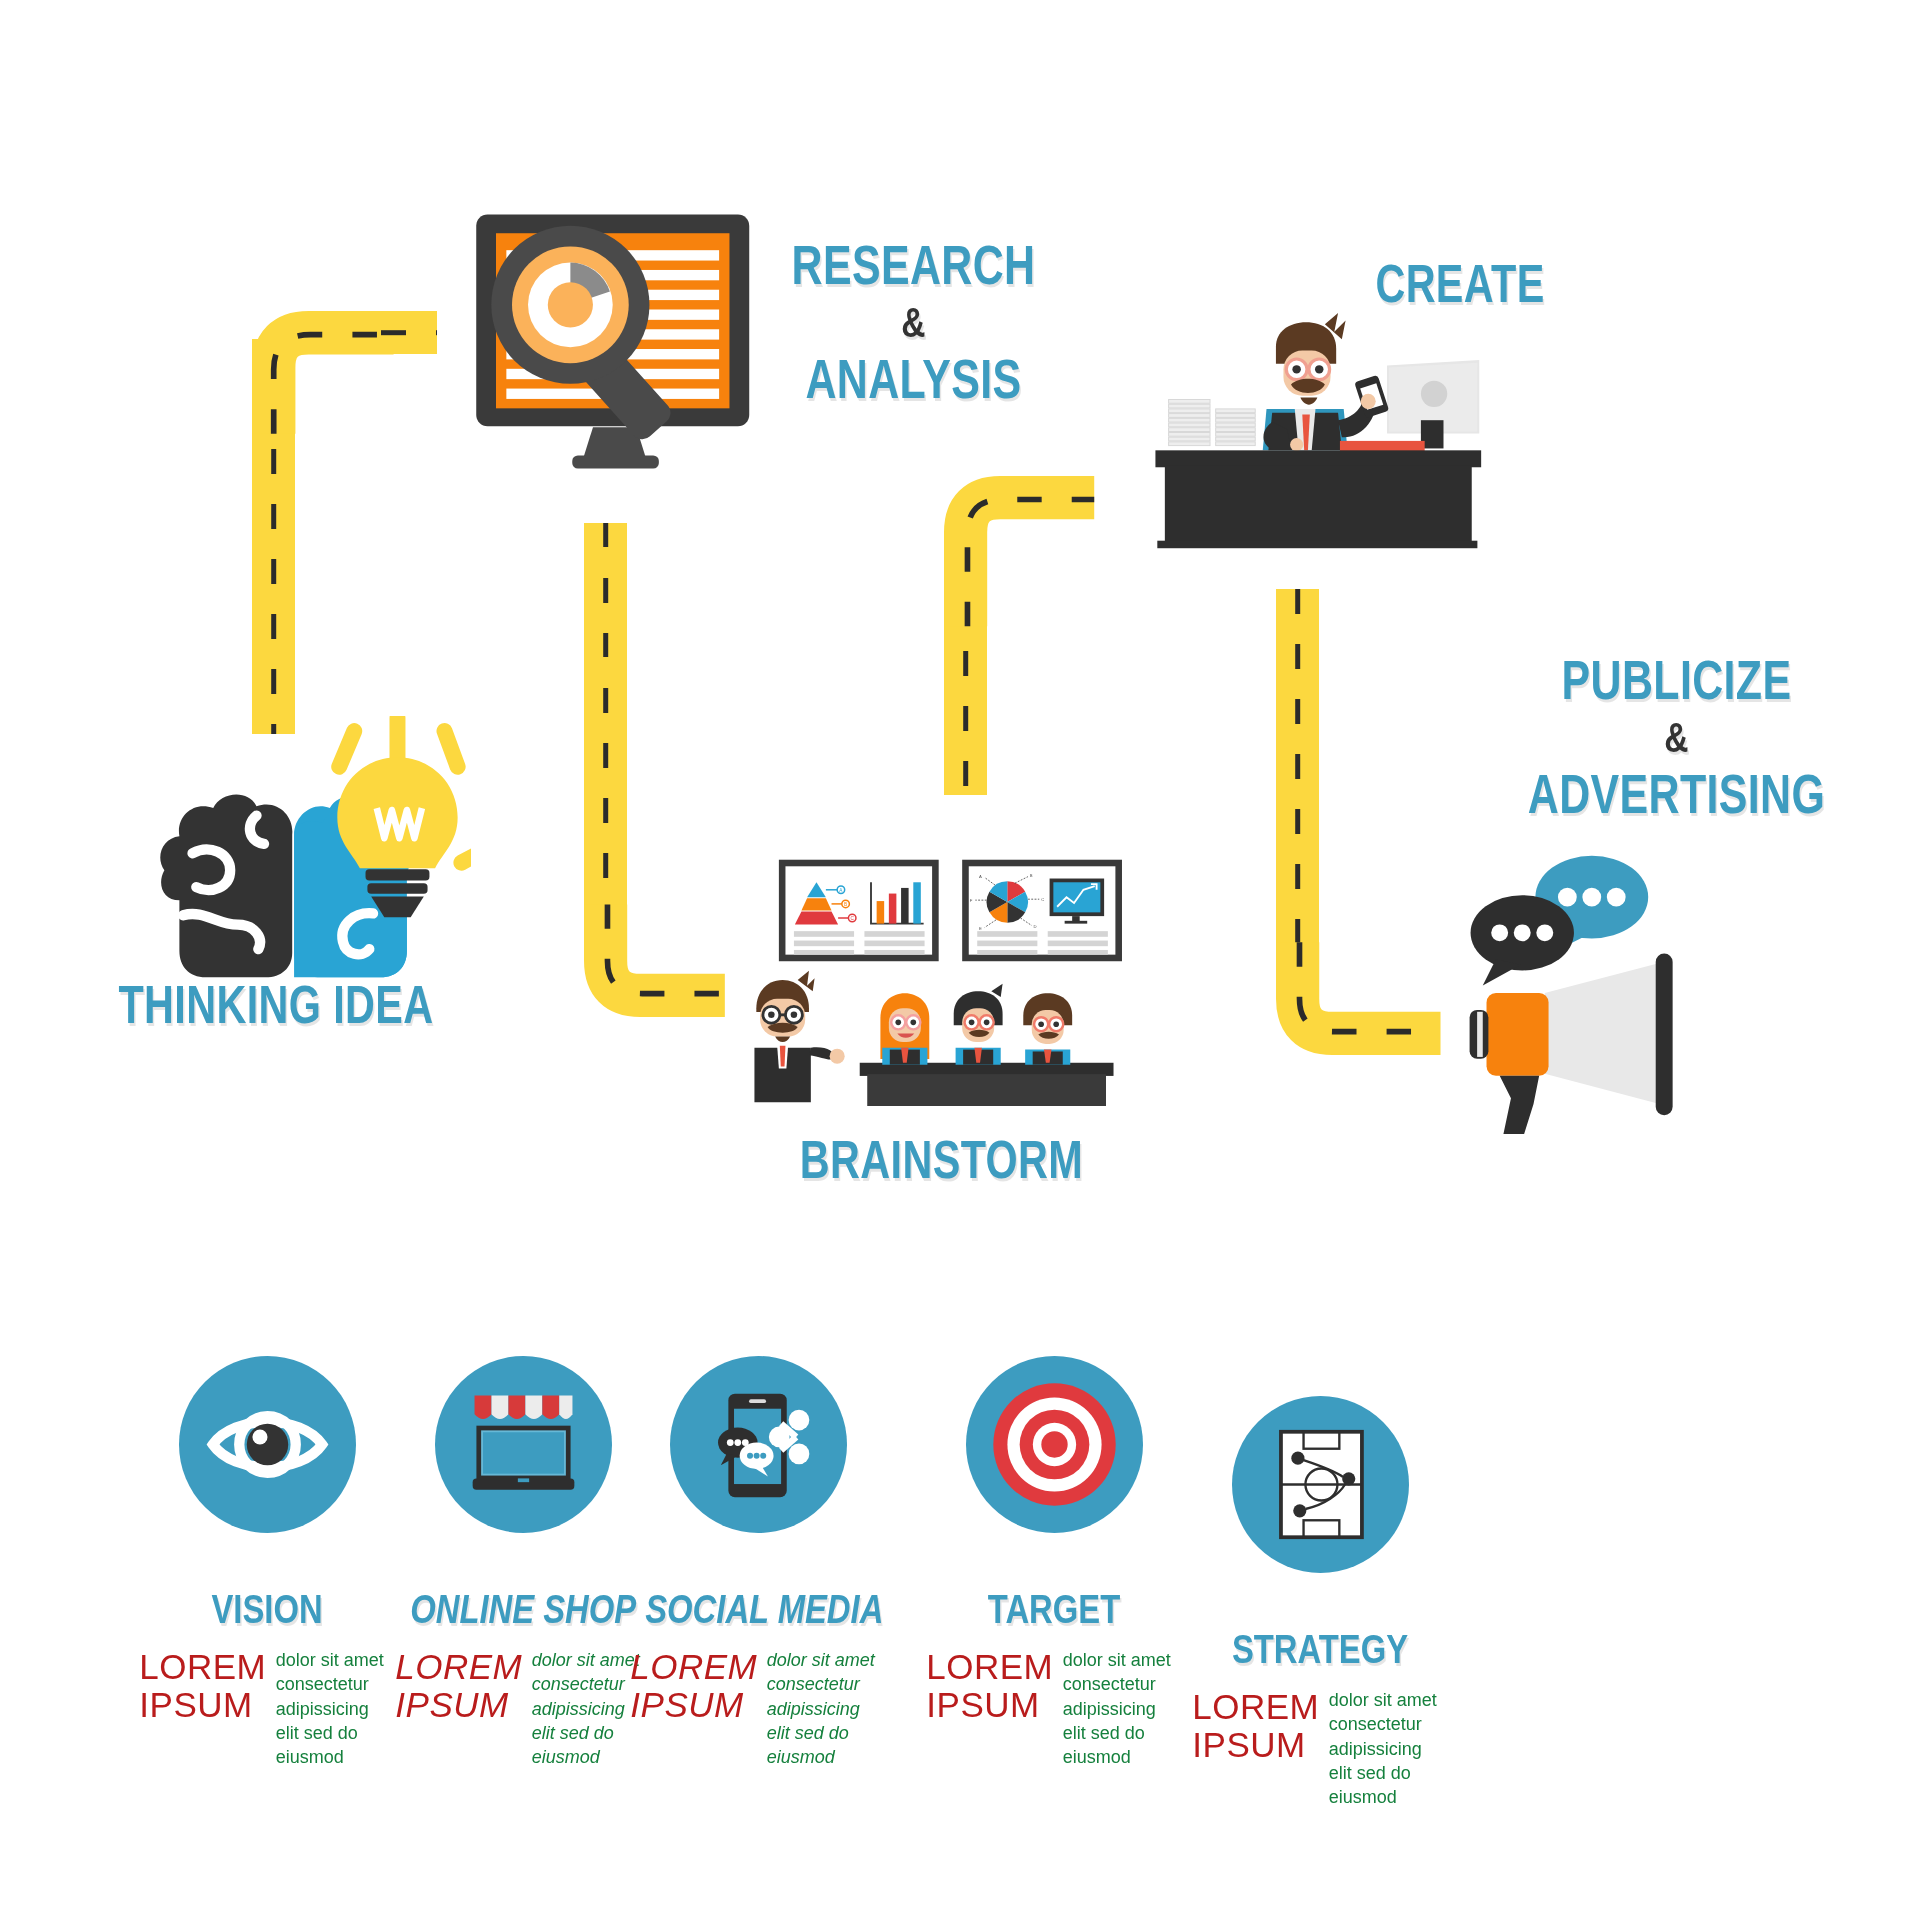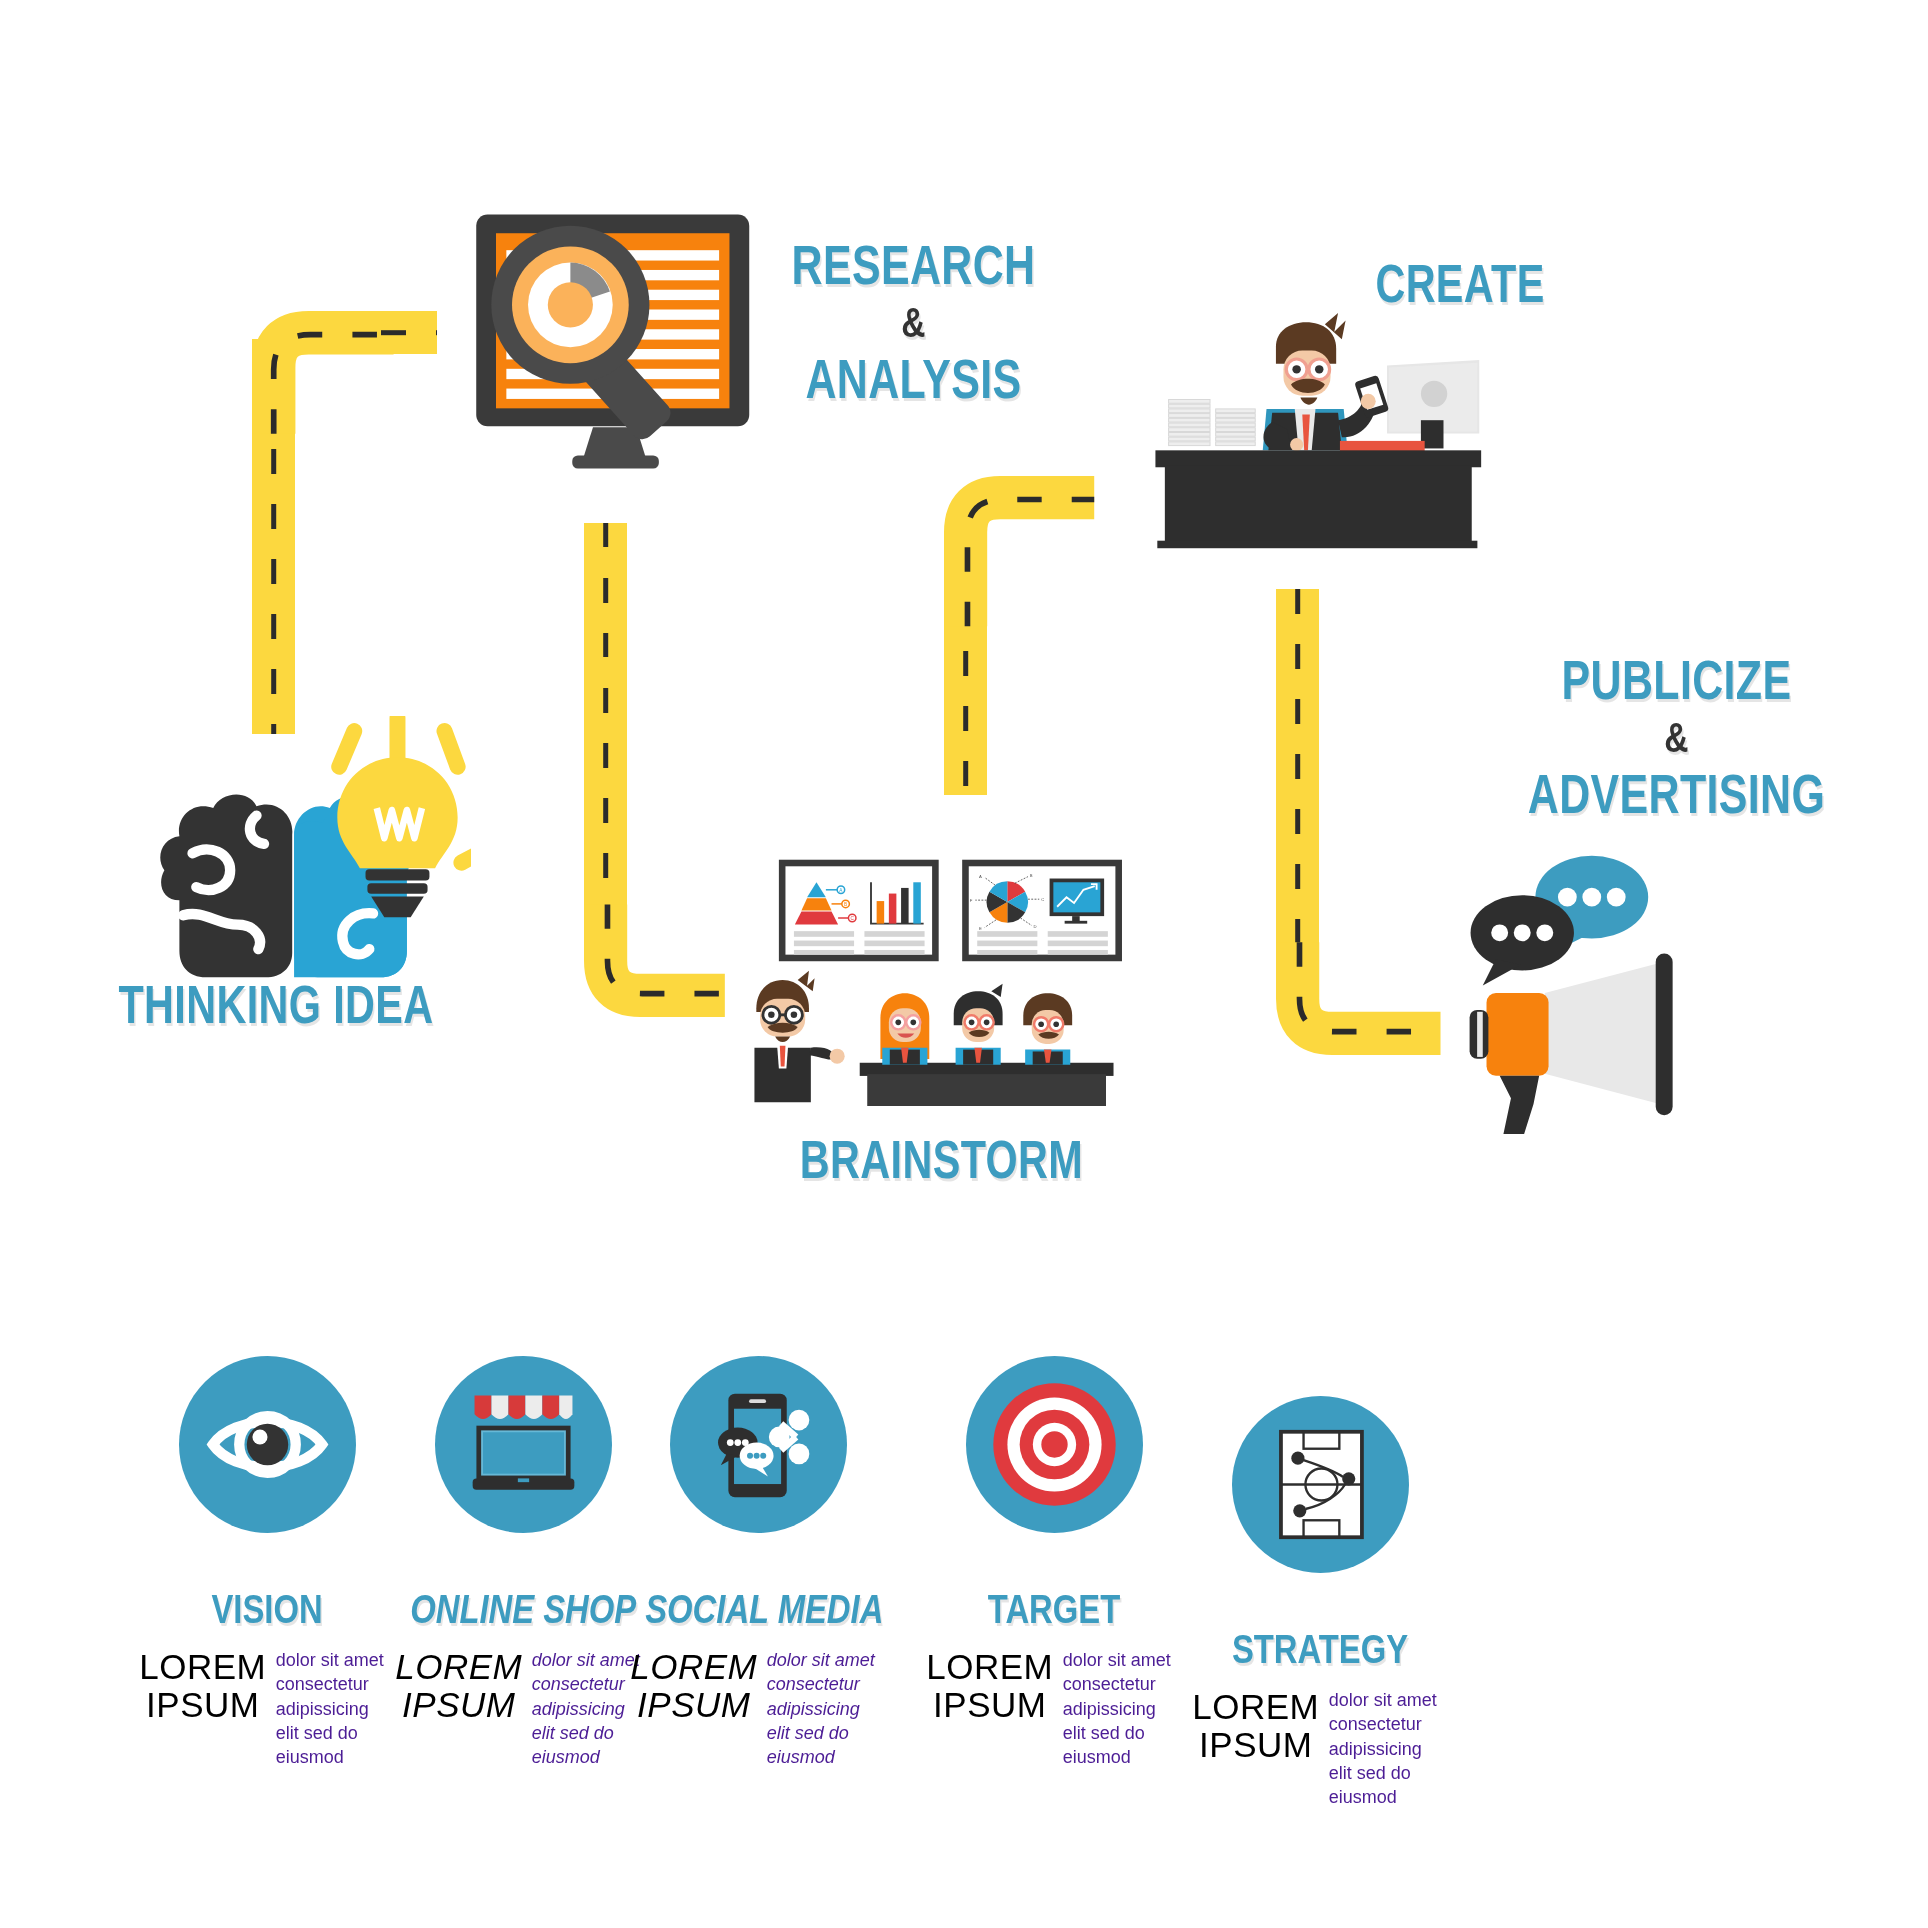--- a/index.html
+++ b/index.html
@@ -58,26 +58,26 @@
     margin-top: 53px;
     color: #3d9cc0;
     font-family: "Liberation Sans Narrow", "Liberation Sans", sans-serif;
     font-weight: 700; font-size: 41px;
     transform: scaleX(0.80); transform-origin: center;
     white-space: nowrap;
     text-shadow: 1.9px 2.8px 0 rgba(0,0,0,0.10);
   }
   .card-body { margin-top: 15px; display: flex; justify-content: center; gap: 9.4px; }
   .lorem {
-    color: #000000; font-size: 35px; line-height: 1.08;
-    text-align: center; font-family: "Liberation Sans", sans-serif;
+    color: #b91c1c; font-size: 35px; line-height: 1.08;
+    text-align: left; font-family: "Liberation Sans", sans-serif;
     letter-spacing: 0.5px;
   }
   .dolor {
-    color: #4c1d95; font-size: 18px; line-height: 1.35;
+    color: #15803d; font-size: 18px; line-height: 1.35;
     text-align: left; width: 119px;
     font-family: "Liberation Sans", sans-serif;
   }
 
   
   .abs { position: absolute; }
 </style>
 </head>
 <body>
 

